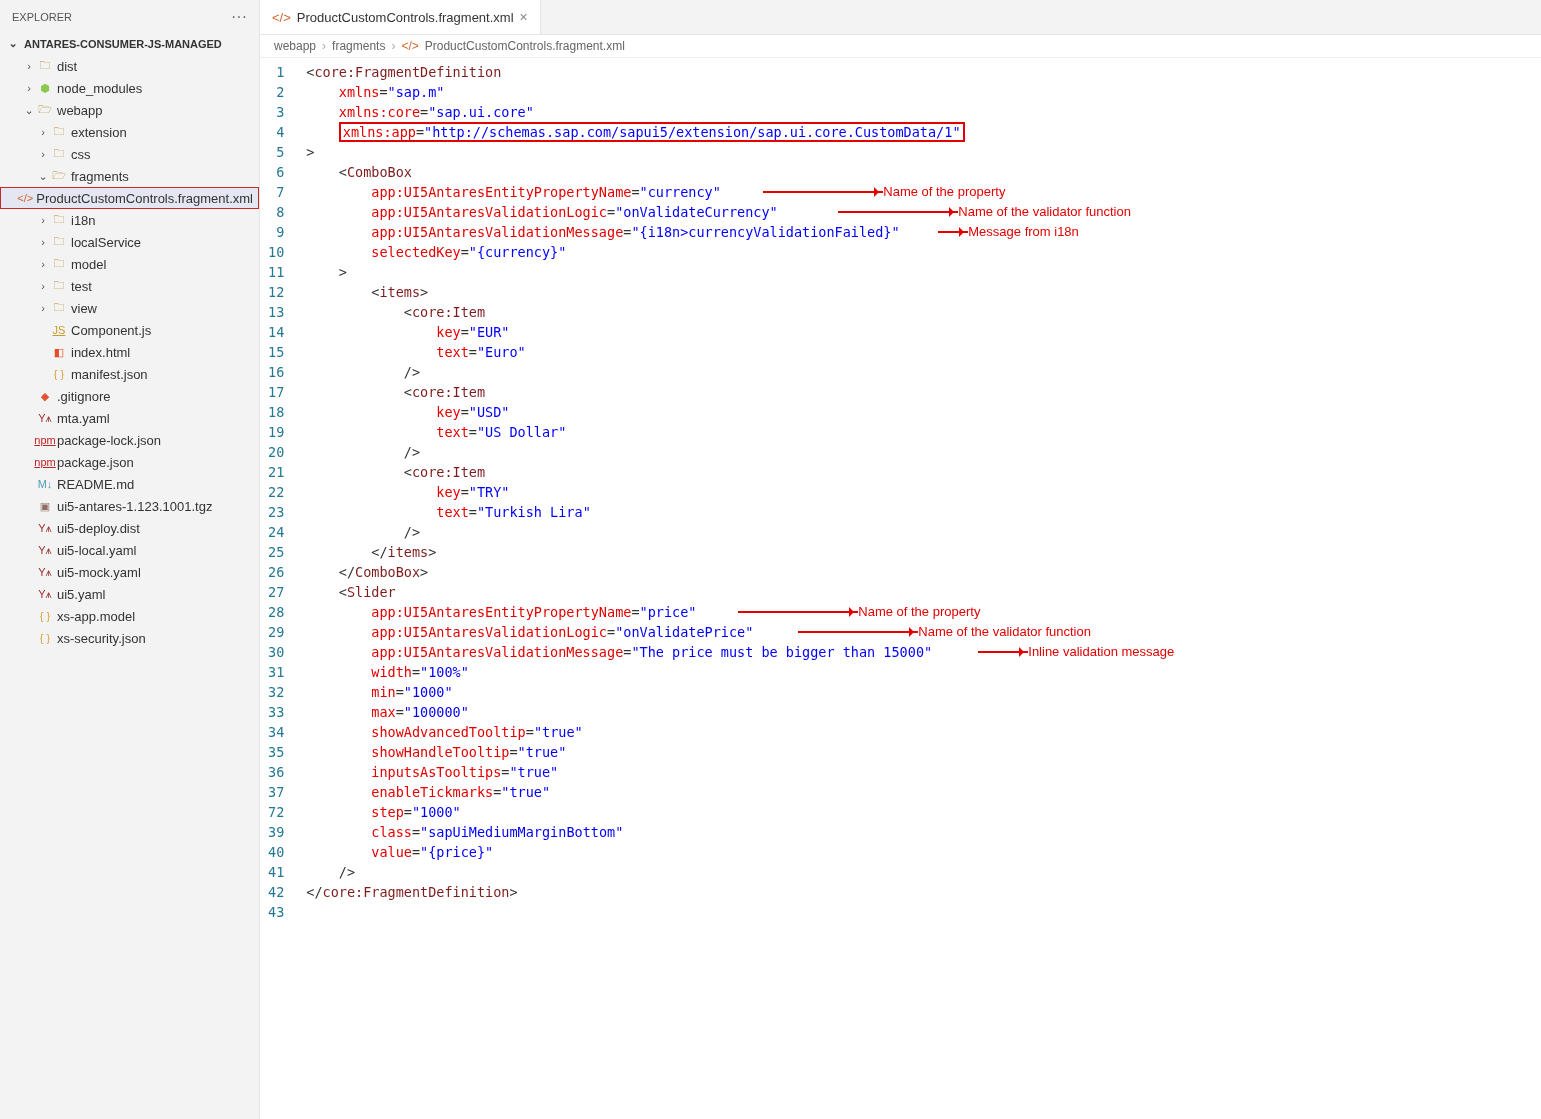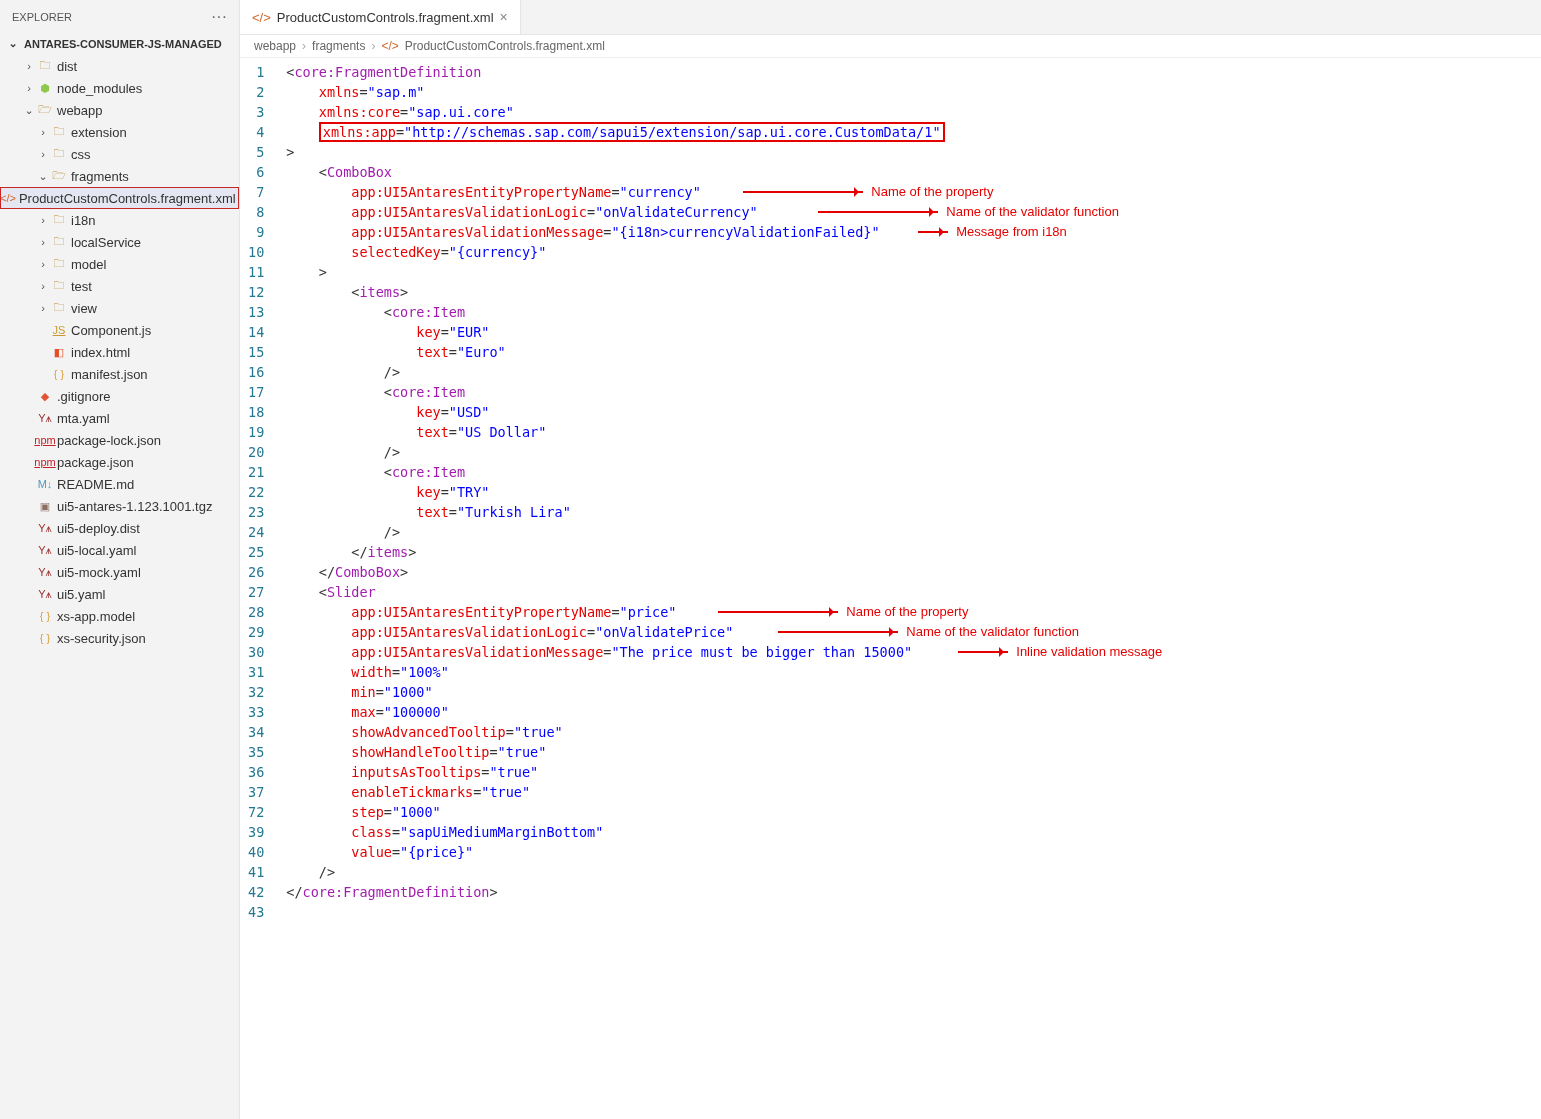--- a/index.html
+++ b/index.html
@@ -1,17 +1,17 @@
 <!DOCTYPE html>
 <html><head>
 <meta charset="utf-8">
 <style>
 * { margin:0; padding:0; box-sizing:border-box; }
 body { font-family:"Segoe UI",sans-serif; font-size:13px; color:#333; background:#fff; display:flex; height:100vh; overflow:hidden; }
-.sidebar { width:240px; border-right:1px solid #e5e5e5; display:flex; flex-direction:column; background:#f3f3f3; }
+.sidebar { width:260px; border-right:1px solid #e5e5e5; display:flex; flex-direction:column; background:#f3f3f3; }
 .sb-header { display:flex; justify-content:space-between; align-items:center; padding:8px 12px; font-size:11px; color:#555; text-transform:uppercase; }
 .sb-header .dots { font-size:16px; color:#666; cursor:pointer; }
 .section-title { display:flex; align-items:center; gap:4px; padding:3px 6px; font-size:11px; font-weight:700; color:#333; cursor:pointer; }
 .section-title .chev { width:14px; display:inline-block; text-align:center; color:#444; }
 .tree { padding:2px 0; overflow:auto; }
 .tree-row { display:flex; align-items:center; height:22px; padding-right:6px; cursor:pointer; white-space:nowrap; }
 .tree-row.selected { background:#e4e6f1; outline:1.5px solid #c62828; outline-offset:-1px; }
 .tree-row .chev { width:14px; text-align:center; color:#555; font-size:11px; }
 .tree-row .spacer { display:inline-block; }
 .tree-row .icon { width:18px; height:16px; display:inline-flex; align-items:center; justify-content:center; margin-right:3px; font-size:13px; }
@@ -25,23 +25,23 @@
 .tabs { display:flex; border-bottom:1px solid #e5e5e5; background:#f3f3f3; height:35px; }
 .tab { display:flex; align-items:center; gap:6px; padding:0 12px; background:#fff; border-right:1px solid #e5e5e5; font-size:13px; color:#333; cursor:pointer; }
 .tab .close { color:#888; font-size:14px; }
 .breadcrumb { display:flex; align-items:center; gap:6px; padding:4px 14px; font-size:12px; color:#666; border-bottom:1px solid #eee; }
 .breadcrumb .sep{color:#aaa;}
 .code-area{flex:1; overflow:auto; display:flex; font-family:Consolas,monospace; font-size:13.5px; line-height:20px; position:relative;}
 .gutter{background:#fff; color:#237893; text-align:right; padding:4px 14px 4px 8px; user-select:none;}
 .gutter div{height:20px;}
 .code{padding:4px 8px; white-space:pre; color:#333; position:relative;}
 .code .line{height:20px; position:relative;}
-.tag{color:#a21caf;} .attr{color:#e50000;} .val{color:#0000ff;} .punc{color:#333;}
+.tag{color:#7f1d1d;} .attr{color:#e50000;} .val{color:#0000ff;} .punc{color:#333;}
 .box-red{border:2px solid #e50000; padding:0 2px;}
-.annot{position:absolute; color:#e50000; font-family:"Segoe UI",sans-serif; font-size:13px; display:flex; align-items:center; gap:8px;}
+.annot{position:absolute; color:#e50000; font-family:"Segoe UI",sans-serif; font-size:13px; display:flex; align-items:center; }
 .annot .arrow-line { height:2px; background:#e50000; position:relative; }
 .annot .arrow-line::after { content:''; position:absolute; right:-1px; top:-4px; border:5px solid transparent; border-left-color:#e50000; }
 </style>
 </head>
 <body>
 
 <div class="sidebar">
   <div class="sb-header">
     <span>EXPLORER</span>
     <span class="dots">···</span>

